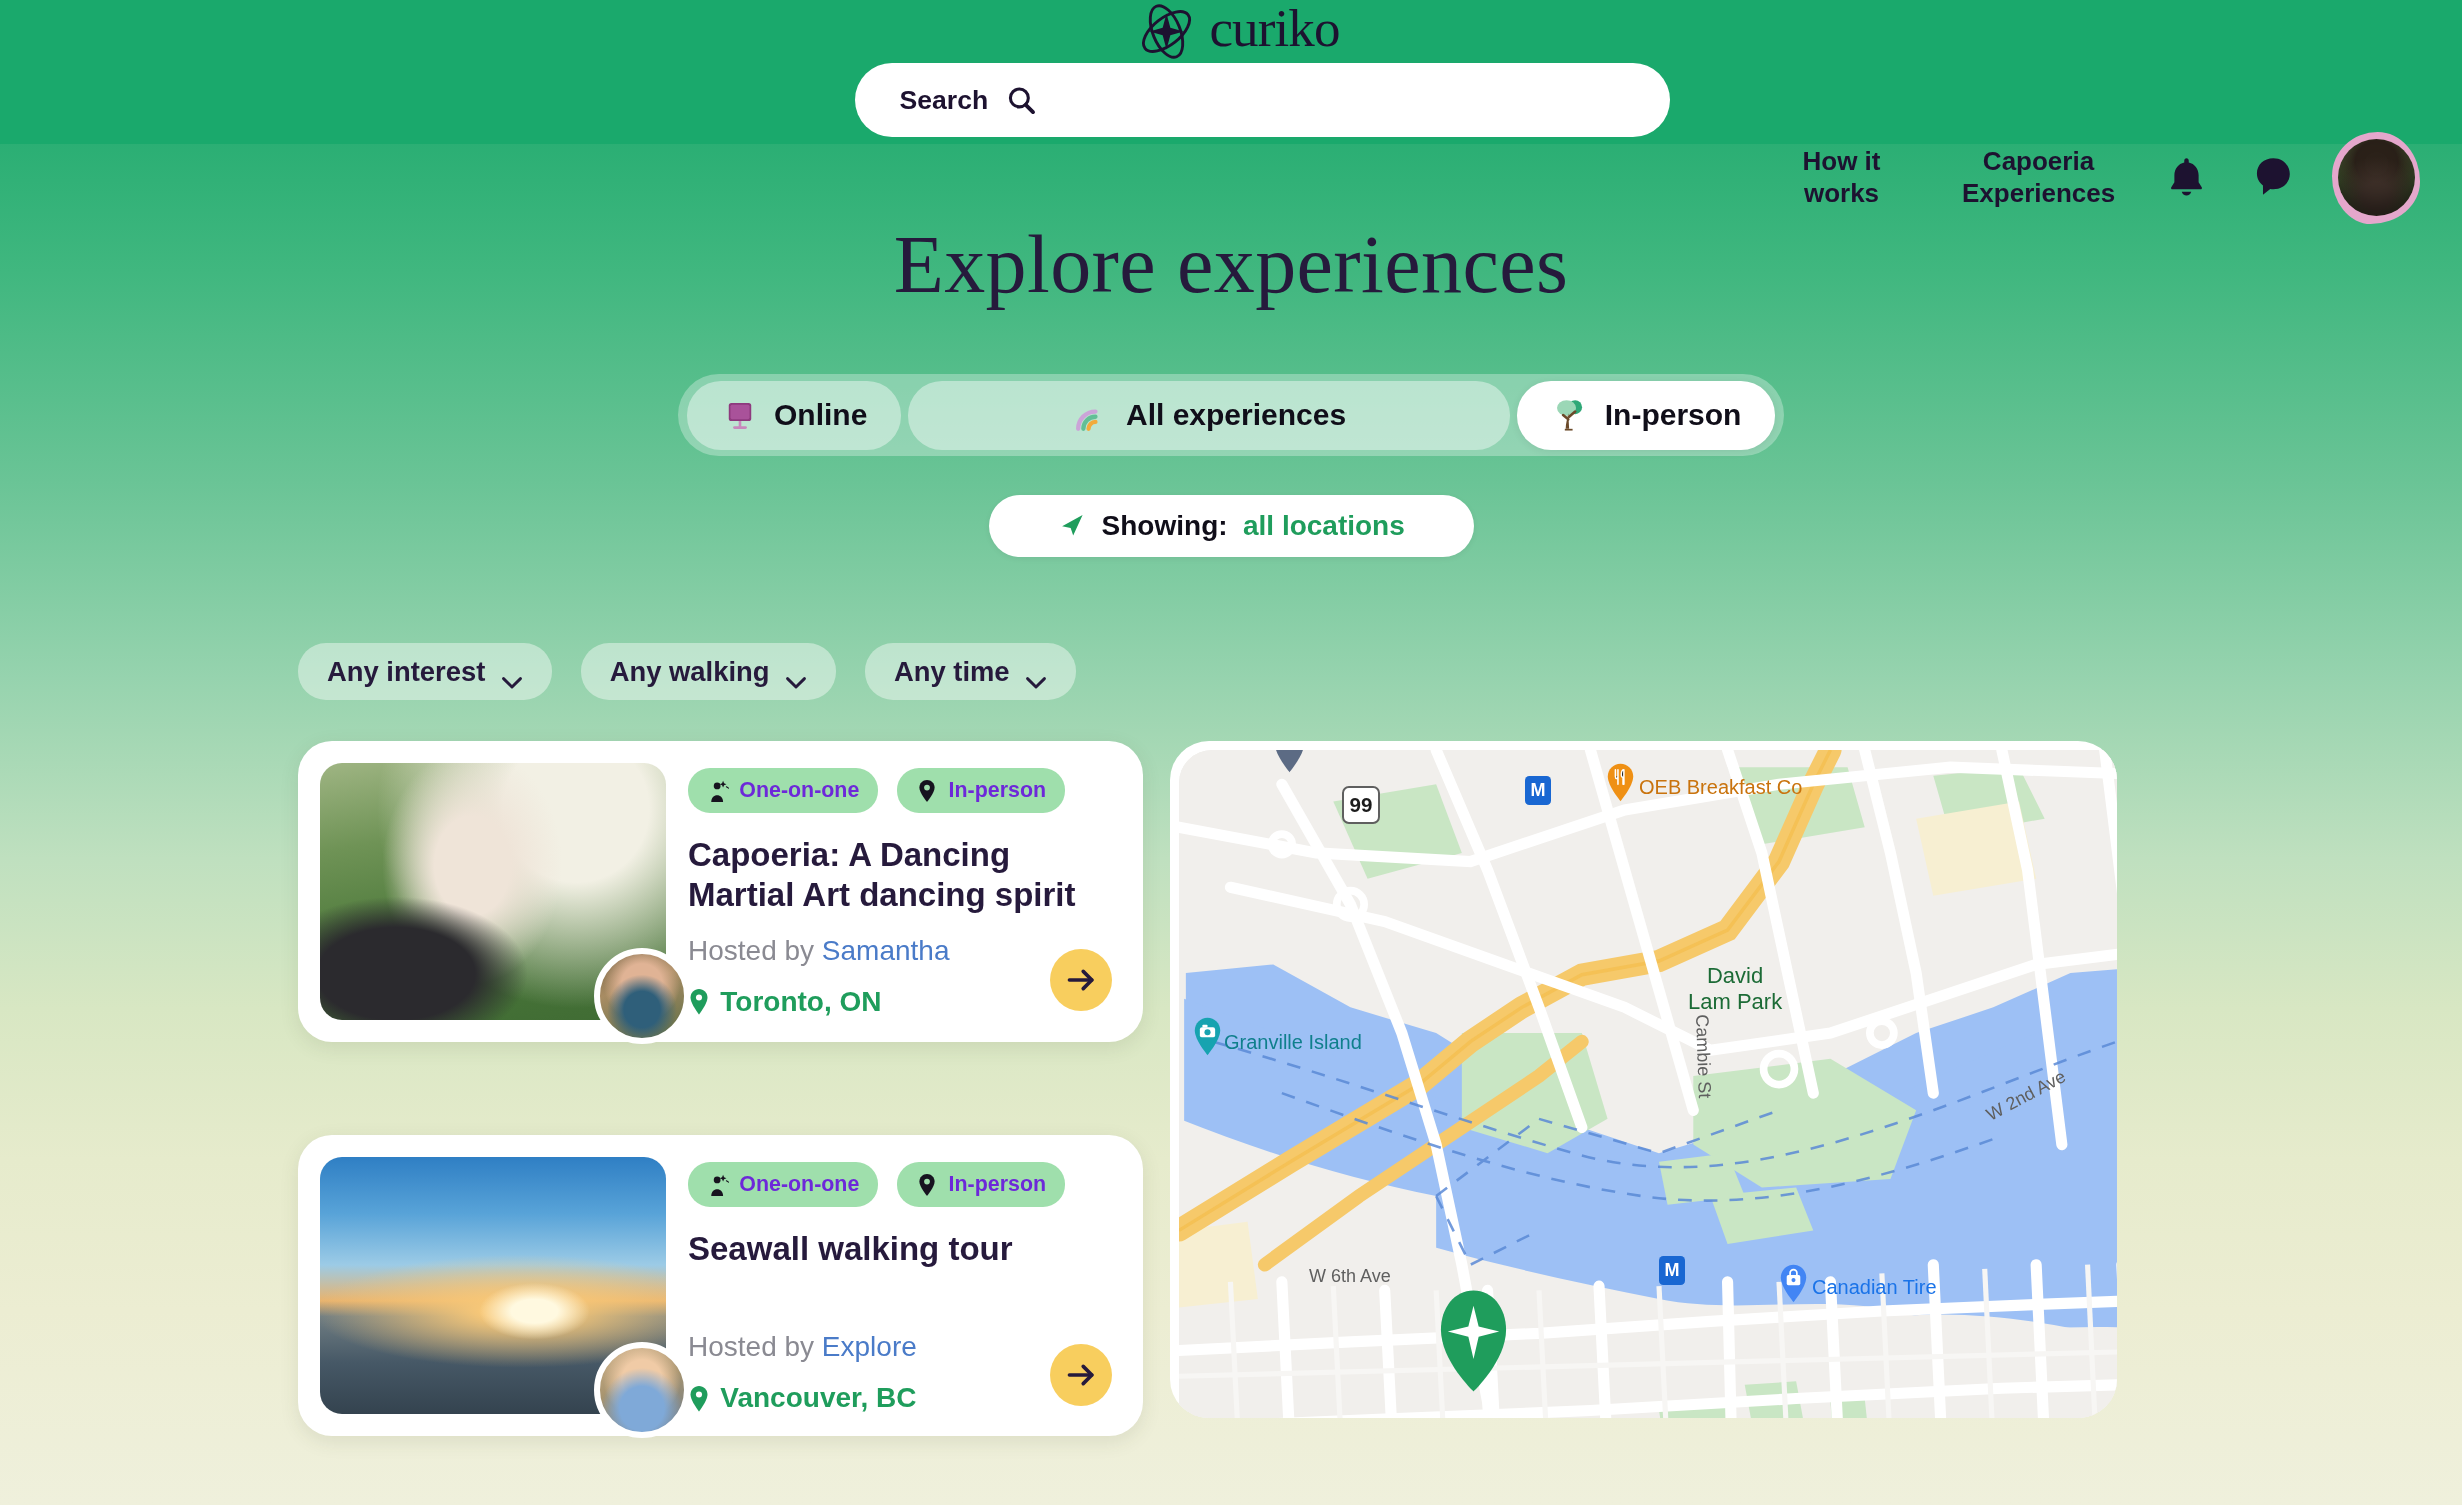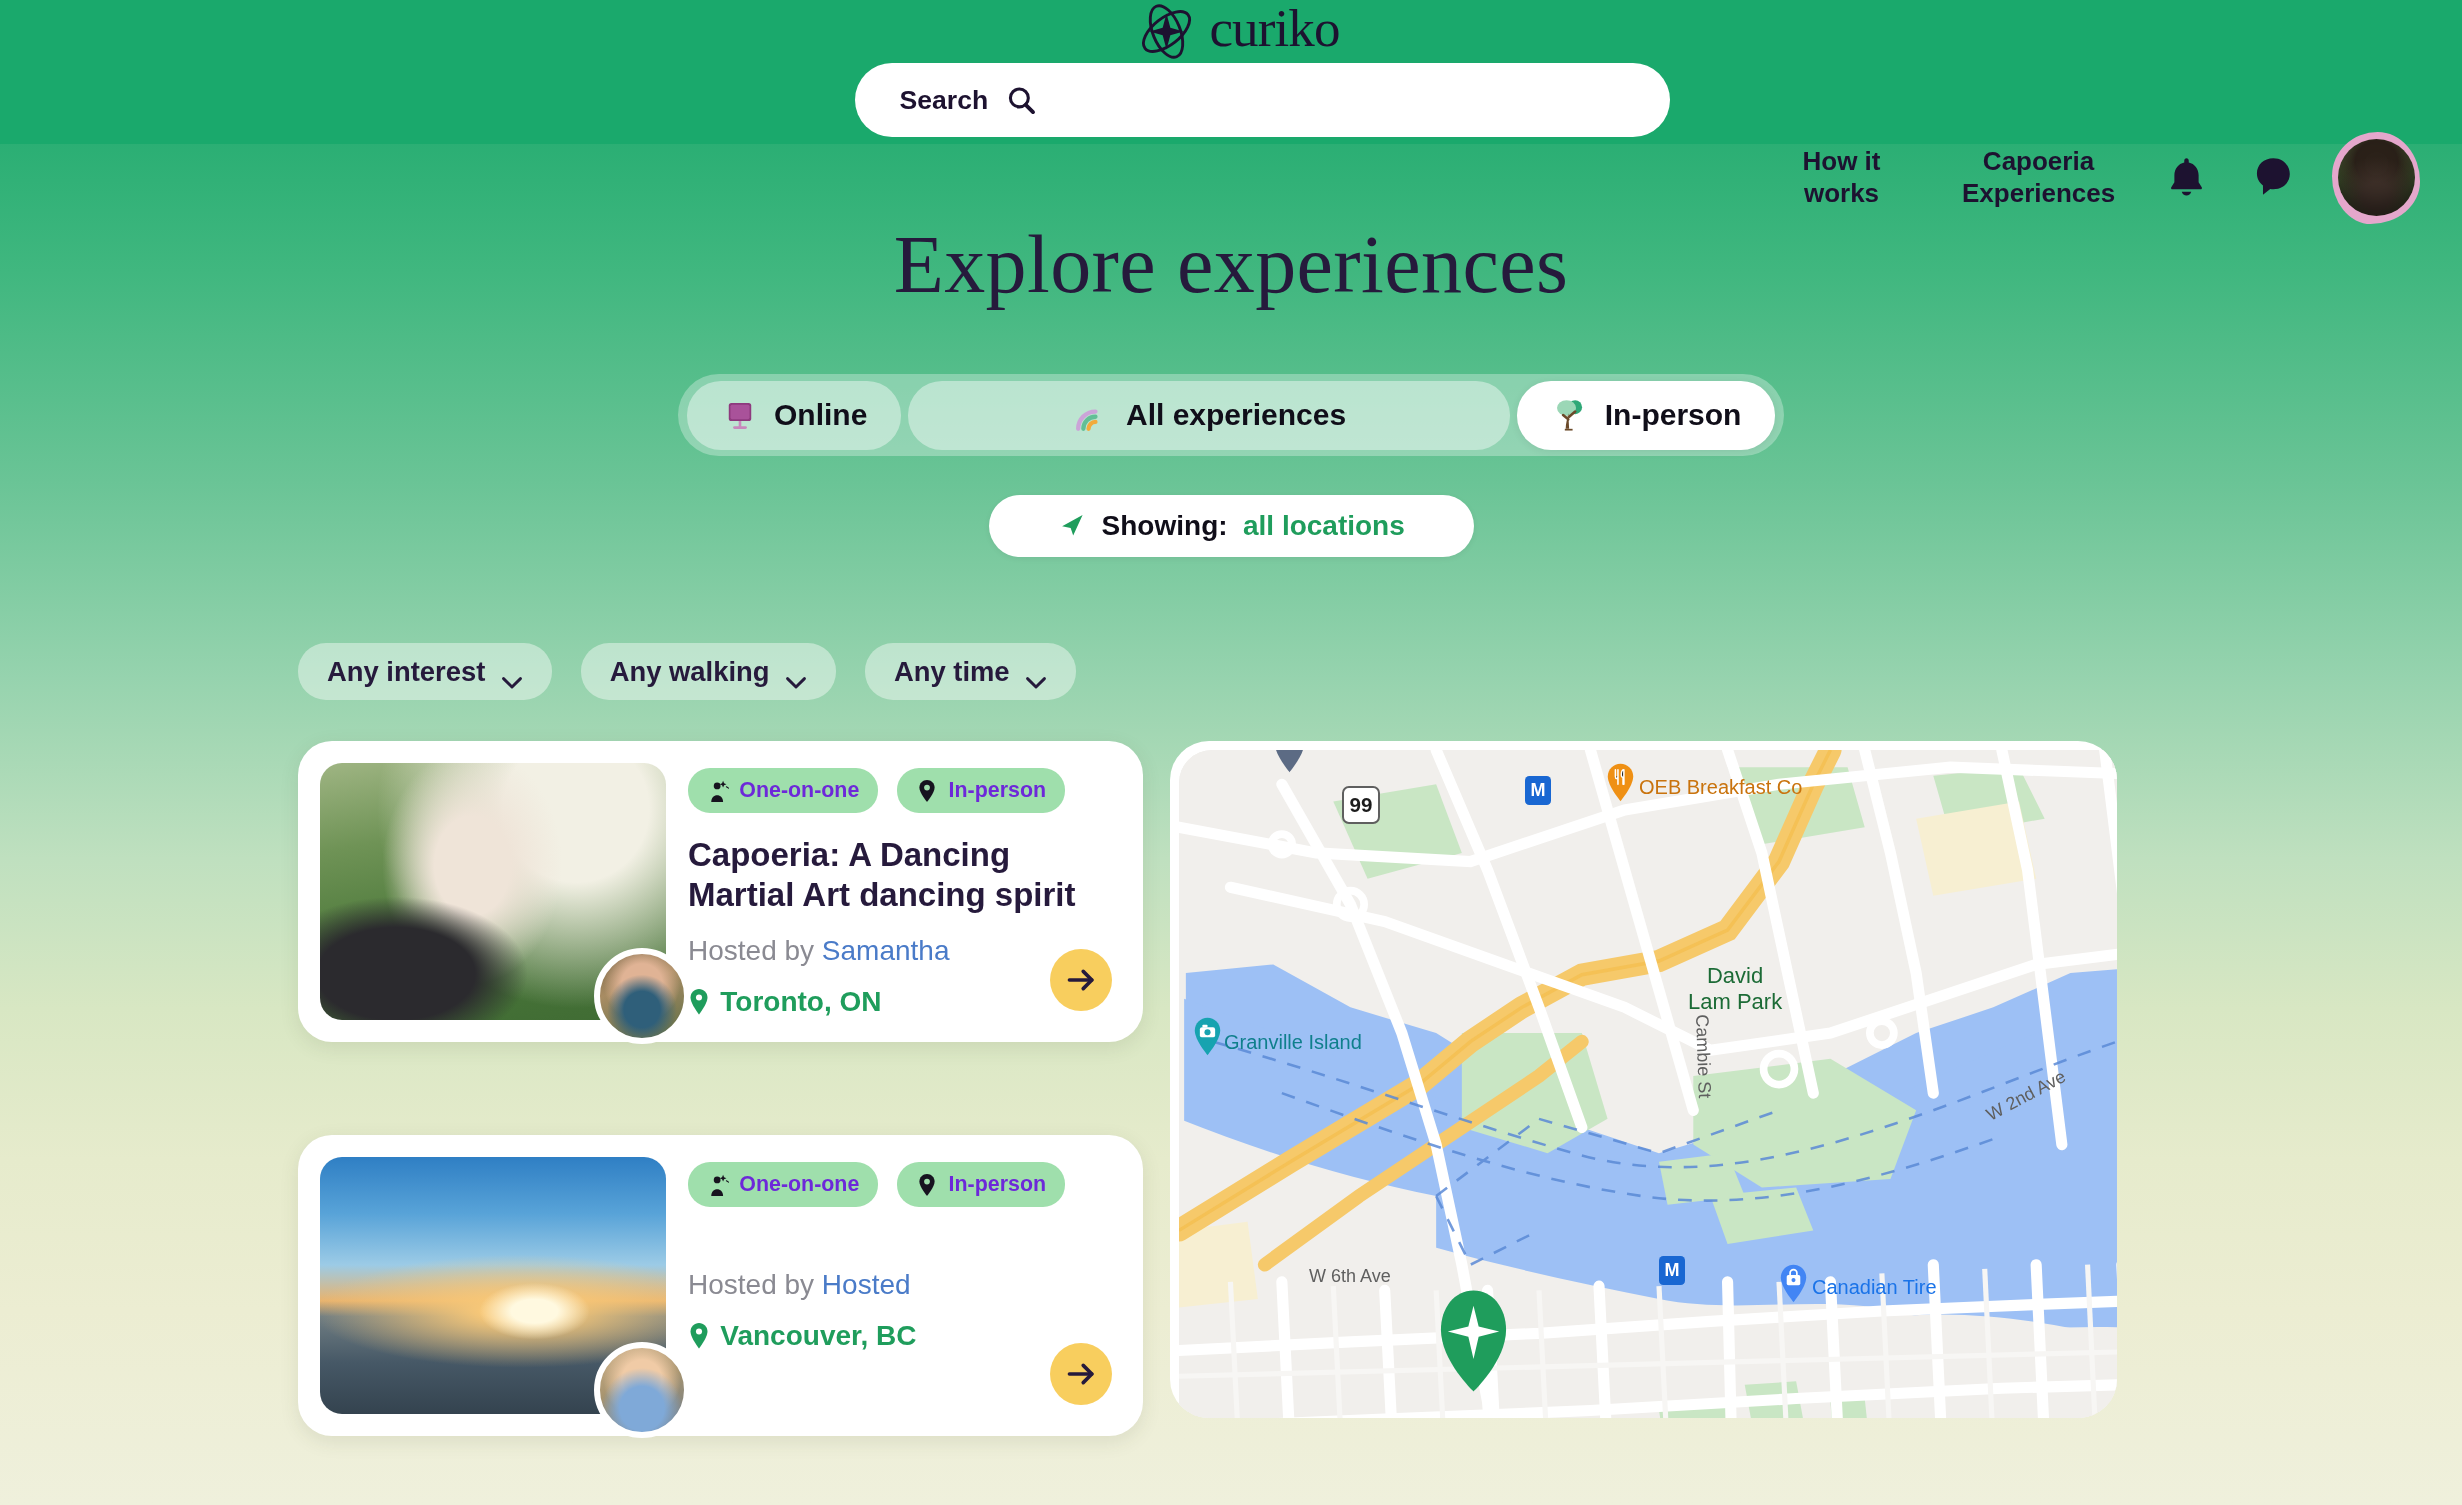--- a/index.html
+++ b/index.html
@@ -543,24 +543,25 @@
             <span>
               <svg viewBox="0 0 26 28">
                   <path d="M13 1c-5 0-9 4-9 9 0 6.6 9 17 9 17s9-10.4 9-17c0-5-4-9-9-9z" fill="#17131f"></path>
                   <circle cx="13" cy="10" r="3.4" fill="#9fdfac"></circle>
                 </svg>
             </span>
             <span>In-person</span>
           </div>
         </div>
 
+        <div class="card-title">Seawall walking tour</div>
 
         <div class="card-host" style="margin-top:62px">
           <span>Hosted by</span>
-          <span class="host-name">Hosted</span>
+          <span class="host-name">Explore</span>
         </div>
 
         <div class="card-loc">
           <span>
             <svg viewBox="0 0 26 32">
                 <path d="M13 1c-5.5 0-10 4.4-10 9.9C3 18.3 13 31 13 31s10-12.7 10-20.1C23 5.4 18.5 1 13 1z" fill="#1f9d5c"></path>
                 <circle cx="13" cy="11" r="3.6" fill="#ffffff"></circle>
               </svg>
           </span>
           <span>Vancouver, BC</span>

